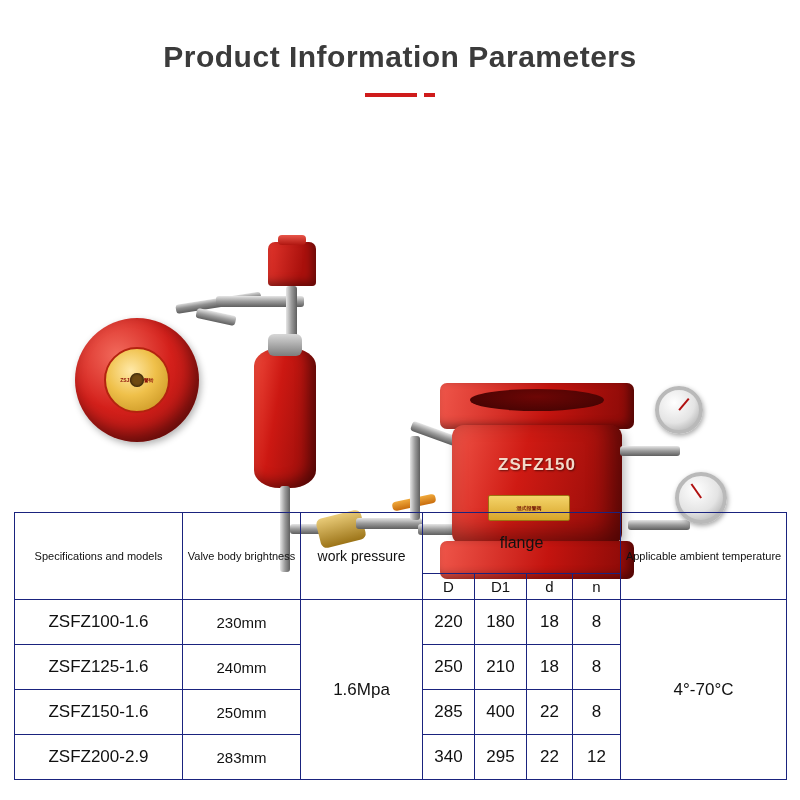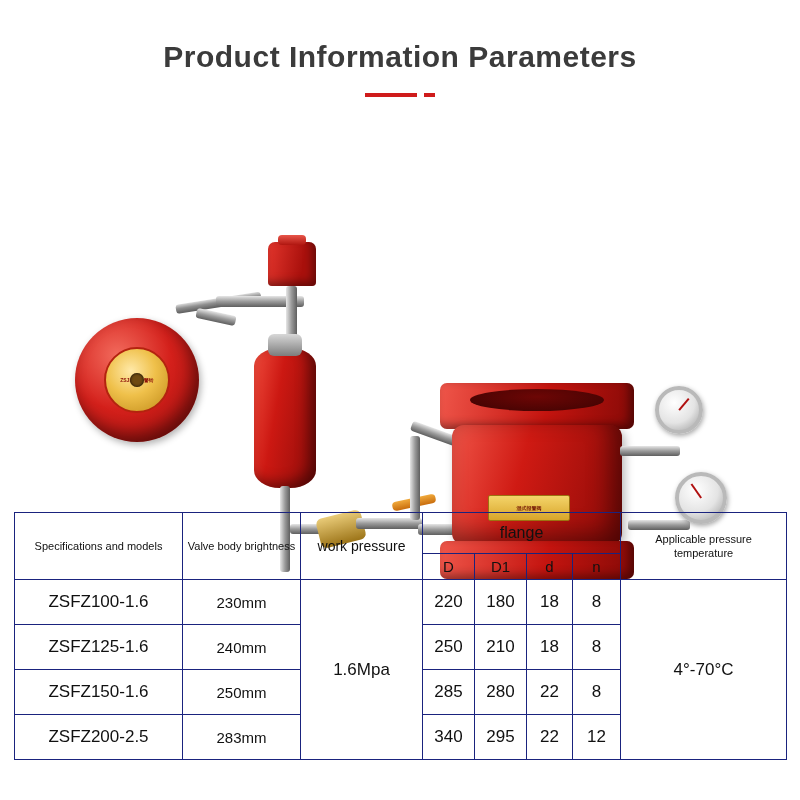--- a/index.html
+++ b/index.html
@@ -148,21 +148,21 @@
   .c-bright{ width:118px; }
   .c-press{ width:122px; }
   .c-d{ width:52px; }
   .c-d1{ width:52px; }
   .c-dd{ width:46px; }
   .c-n{ width:48px; }
   .c-temp{ width:166px; }
 
   .hdr-small{ font-size:11px; line-height:1.3; padding:6px 4px; }
   .hdr-mid{ font-size:14px; padding:6px 0; }
-  .hdr-flange{ font-size:16px; padding:11px; }
+  .hdr-flange{ font-size:16px; padding:21px; }
   .sub-hdr{ font-size:15px; padding:4px; }
   .cell{ font-size:17px; padding:9px 4px; height:45px; }
   .cell-sub{ font-size:15px; padding:9px 20px; }
   .cell-big{ font-size:17px; }
 </style>
 </head>
 <body>
 
 <div class="page">
 
@@ -195,20 +195,21 @@
     <div class="pipe" style="left:290px; top:424px; width:46px; height:10px;"></div>
     <div class="strainer"></div>
     <div class="pipe" style="left:356px; top:418px; width:66px; height:11px;"></div>
     <div class="handle"></div>
     <div class="pipe" style="left:418px; top:424px; width:56px; height:11px;"></div>
     <div class="pipe" style="left:410px; top:330px; width:56px; height:10px; transform:rotate(20deg);"></div>
     <div class="pipe v" style="left:410px; top:336px; width:10px; height:84px;"></div>
 
     <div class="flange flange-top"></div>
     <div class="valve">
+      <div class="valve-text">ZSFZ150</div>
       <div class="nameplate">
         <span>湿式报警阀</span>
       </div>
     </div>
     <div class="flange flange-bot"></div>
 
     <div class="pipe" style="left:620px; top:346px; width:60px; height:10px;"></div>
     <div class="pipe" style="left:628px; top:420px; width:62px; height:10px;"></div>
     <div class="gauge g1">
         <i></i>
@@ -229,21 +230,21 @@
           <col class="c-dd">
           <col class="c-n">
         <col class="c-temp">
       </colgroup>
       <thead>
         <tr>
           <th class="hdr-small" rowspan="2">Specifications and models</th>
           <th class="hdr-small" rowspan="2">Valve body brightness</th>
           <th class="hdr-mid" rowspan="2">work pressure</th>
           <th class="hdr-flange" colspan="4">flange</th>
-          <th class="hdr-small" rowspan="2">Applicable pressure temperature</th>
+          <th class="hdr-small" rowspan="2">Applicable ambient temperature</th>
         </tr>
         <tr>
           <th class="sub-hdr">D</th>
           <th class="sub-hdr">D1</th>
           <th class="sub-hdr">d</th>
           <th class="sub-hdr">n</th>
         </tr>
       </thead>
       <tbody>
         <tr>
@@ -261,26 +262,26 @@
           <td class="cell cell-sub">240mm</td>
           <td class="cell">250</td>
           <td class="cell">210</td>
           <td class="cell">18</td>
           <td class="cell">8</td>
         </tr>
         <tr>
           <td class="cell cell-big">ZSFZ150-1.6</td>
           <td class="cell cell-sub">250mm</td>
           <td class="cell">285</td>
-          <td class="cell">280</td>
+          <td class="cell">400</td>
           <td class="cell">22</td>
           <td class="cell">8</td>
         </tr>
         <tr>
-          <td class="cell cell-big">ZSFZ200-2.5</td>
+          <td class="cell cell-big">ZSFZ200-2.9</td>
           <td class="cell cell-sub">283mm</td>
           <td class="cell">340</td>
           <td class="cell">295</td>
           <td class="cell">22</td>
           <td class="cell">12</td>
         </tr>
       </tbody>
     </table>
   </div>
 

